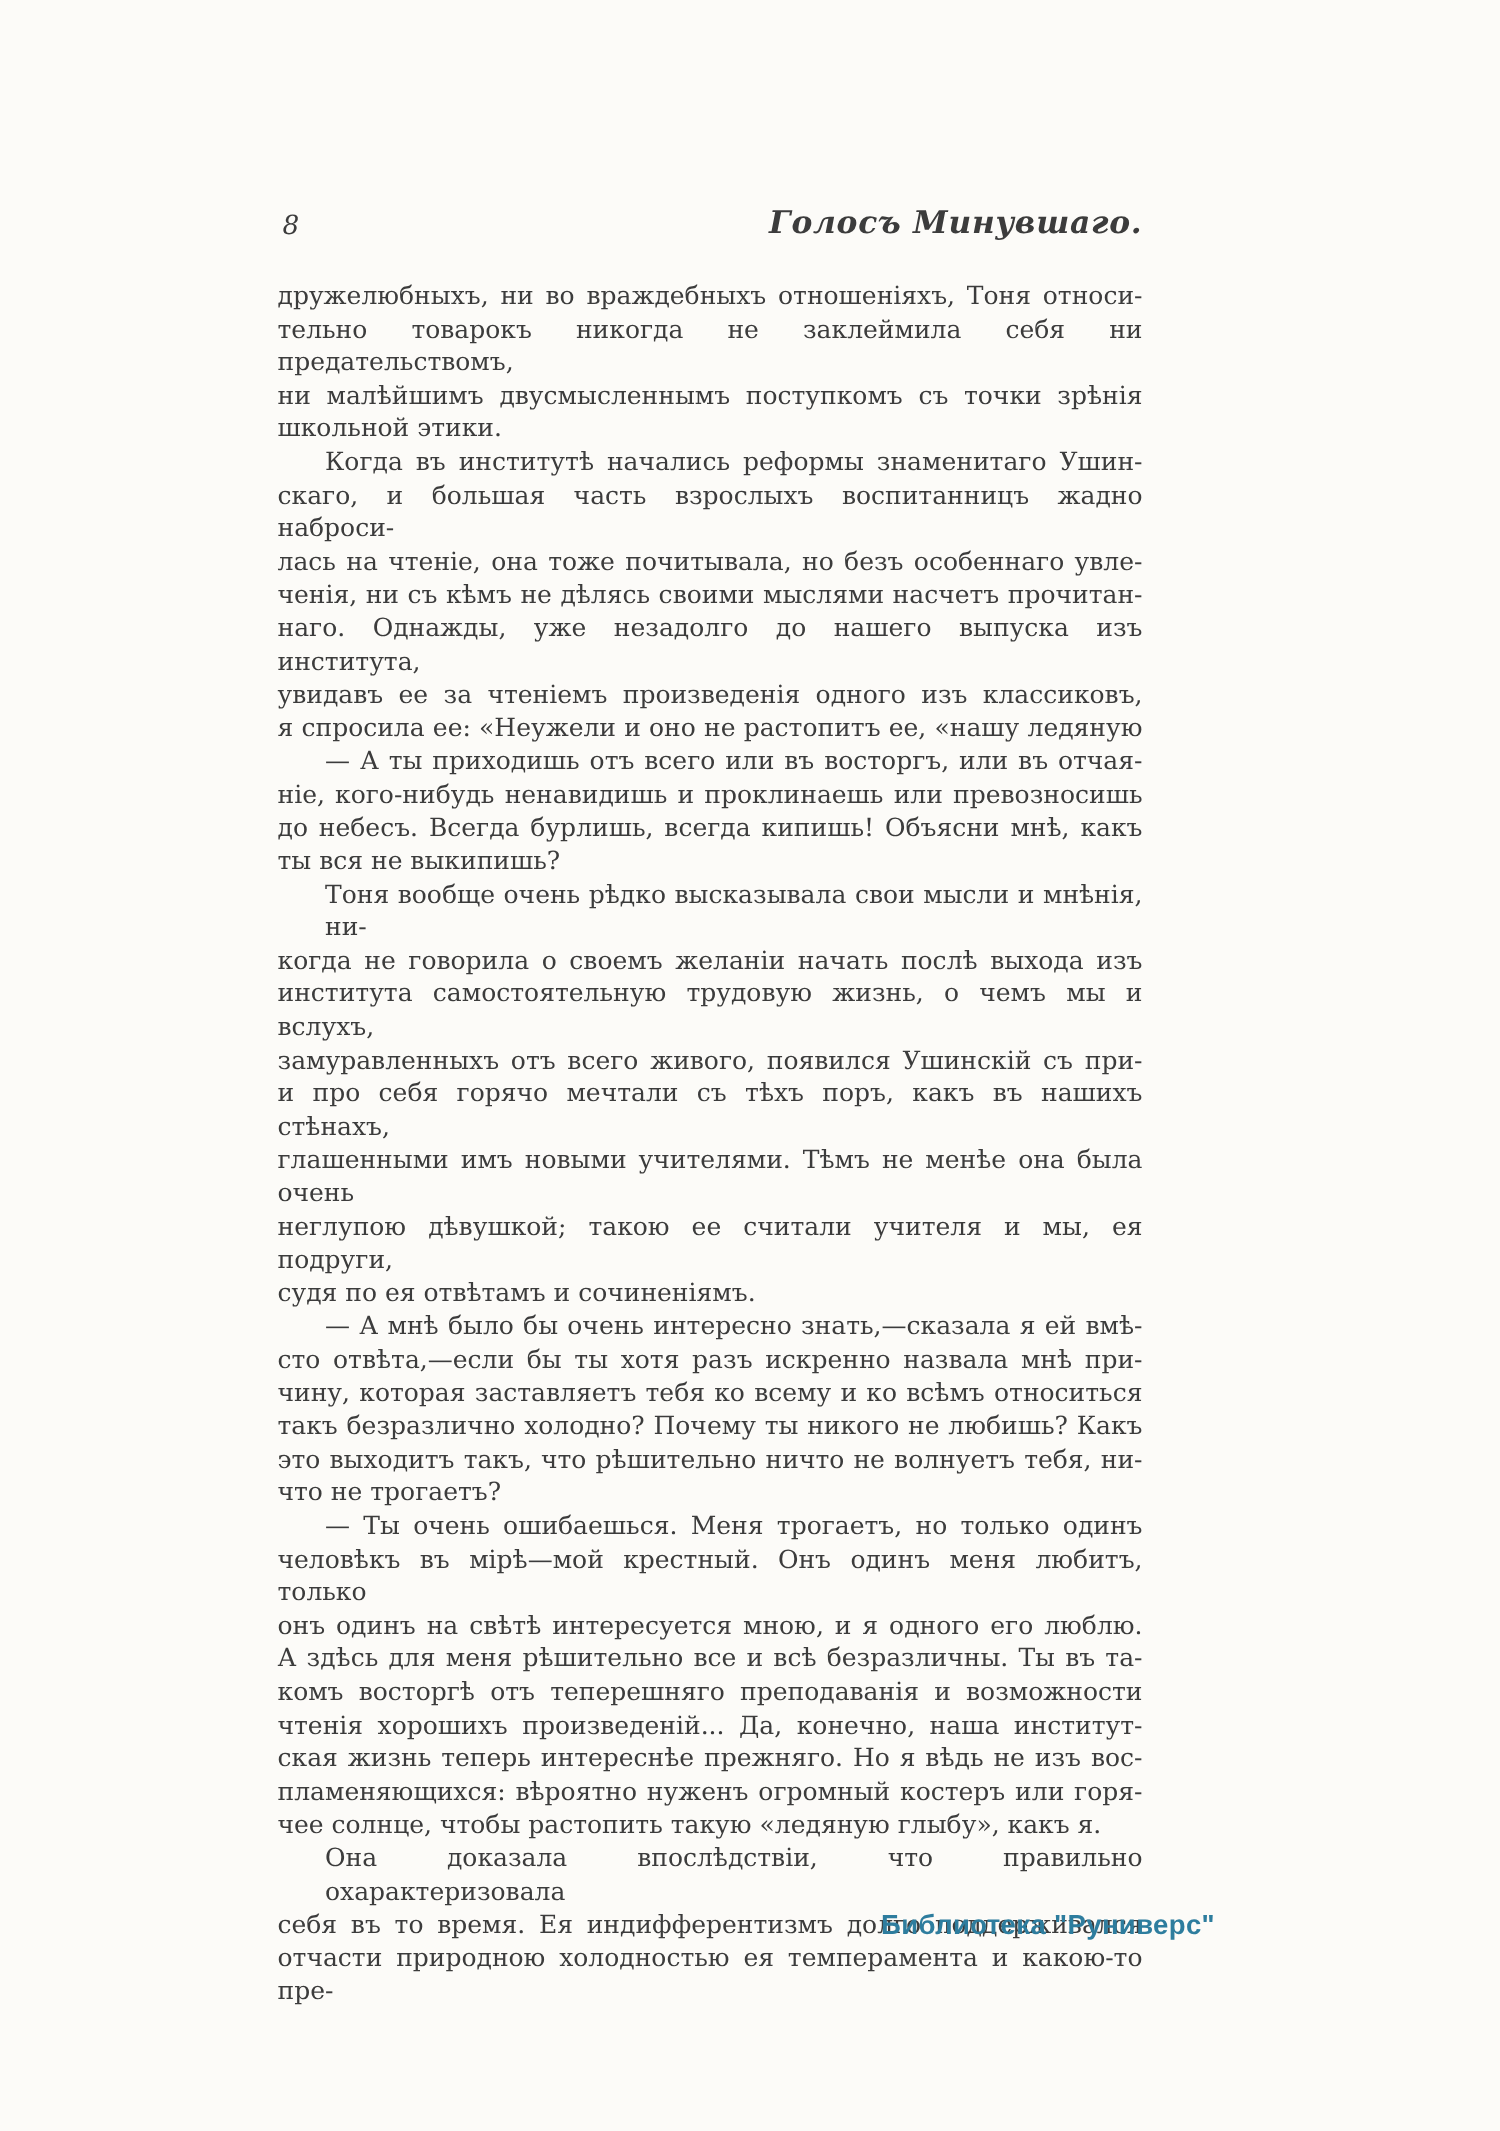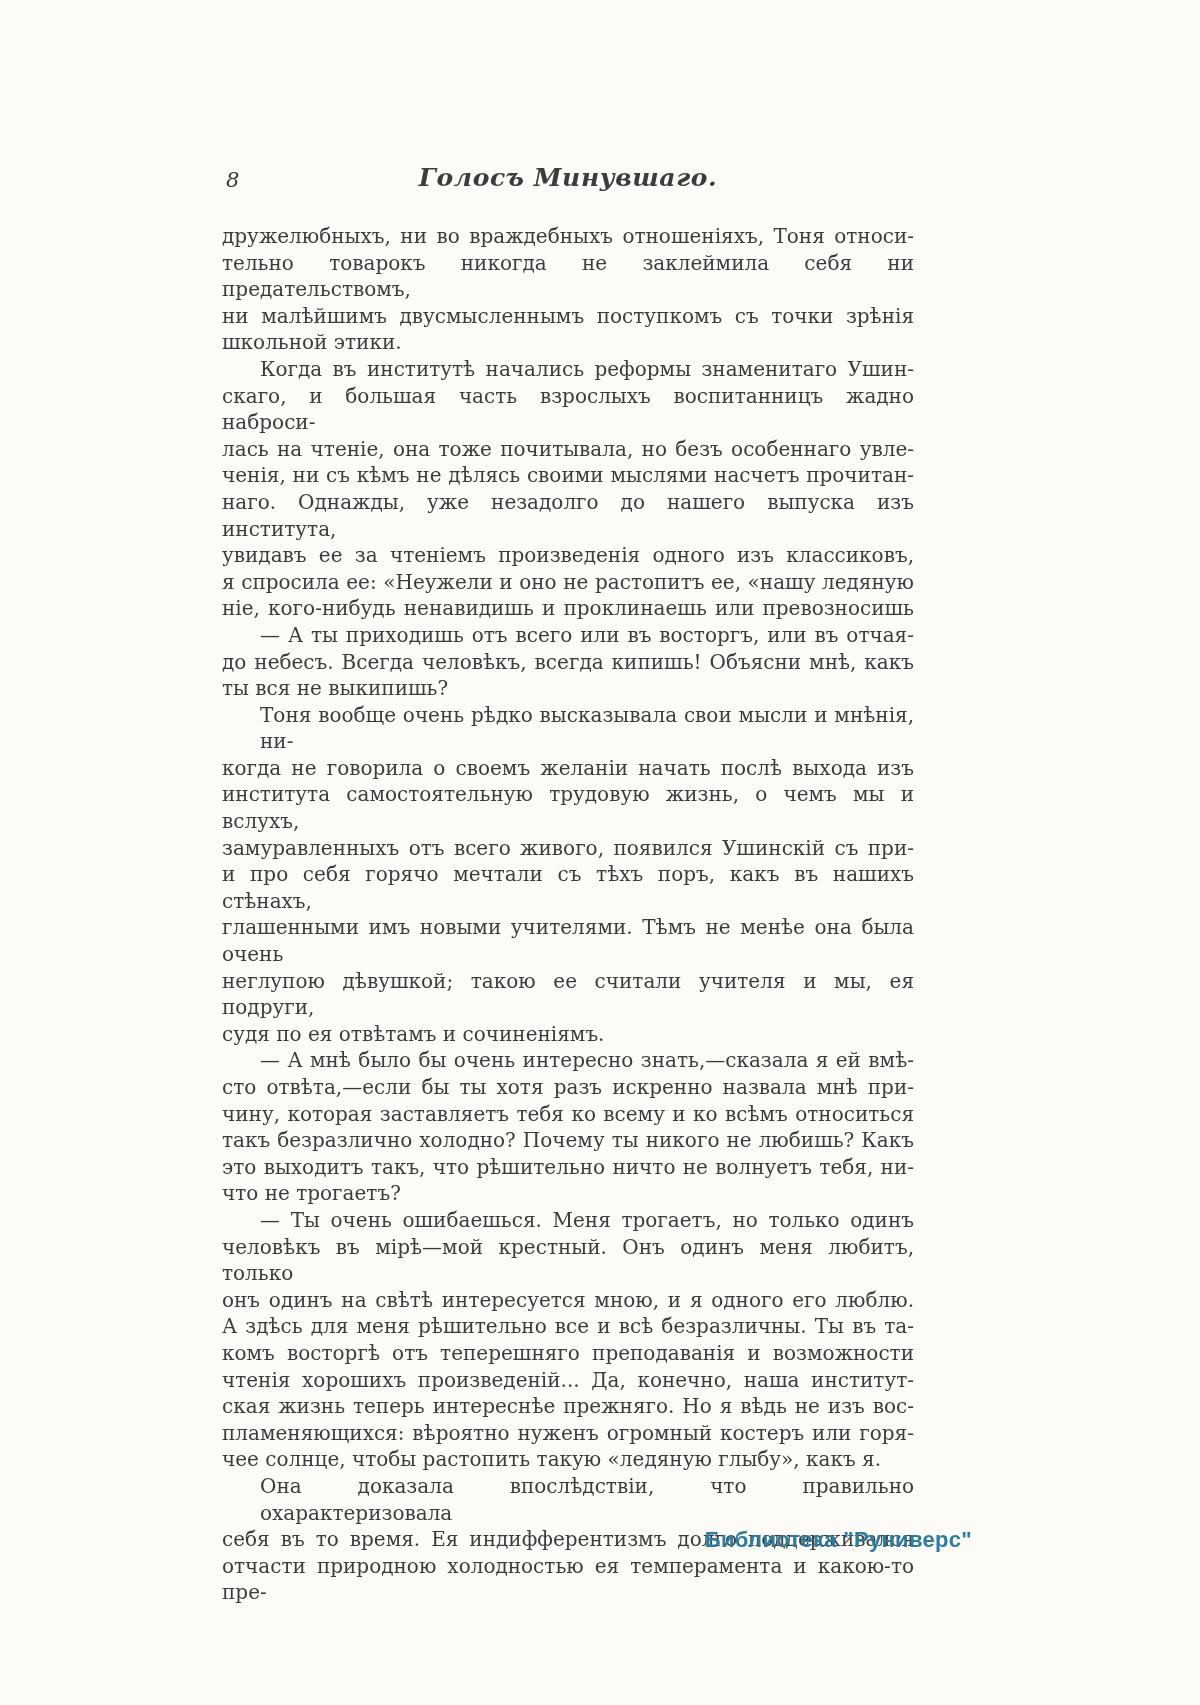--- a/index.html
+++ b/index.html
@@ -27,21 +27,21 @@
     margin-bottom: 24px;
   }
   .page-number {
     position: absolute;
     left: 4px;
     top: 5px;
     font-size: 21px;
     font-style: italic;
   }
   .running-title {
-    text-align: center;
+    text-align: right;
     font-size: 25px;
     font-style: italic;
     font-weight: bold;
     letter-spacing: 0.6px;
   }
   .body-text {
     font-size: 20px;
     line-height: 26.6px;
     text-align: justify;
   }
@@ -87,23 +87,23 @@
       <div class="paragraph">
         <div class="line indent">Когда въ институтѣ начались реформы знаменитаго Ушин-</div>
         <div class="line">скаго, и большая часть взрослыхъ воспитанницъ жадно наброси-</div>
         <div class="line">лась на чтеніе, она тоже почитывала, но безъ особеннаго увле-</div>
         <div class="line">ченія, ни съ кѣмъ не дѣлясь своими мыслями насчетъ прочитан-</div>
         <div class="line">наго. Однажды, уже незадолго до нашего выпуска изъ института,</div>
         <div class="line">увидавъ ее за чтеніемъ произведенія одного изъ классиковъ,</div>
         <div class="line">я спросила ее: «Неужели и оно не растопитъ ее, «нашу ледяную</div>
       </div>
       <div class="paragraph">
+        <div class="line indent">— А ты приходишь отъ всего или въ восторгъ, или въ отчая-</div>
         <div class="line">ніе, кого-нибудь ненавидишь и проклинаешь или превозносишь</div>
-        <div class="line indent">— А ты приходишь отъ всего или въ восторгъ, или въ отчая-</div>
-        <div class="line">до небесъ. Всегда человѣкъ, всегда кипишь! Объясни мнѣ, какъ</div>
+        <div class="line">до небесъ. Всегда бурлишь, всегда кипишь! Объясни мнѣ, какъ</div>
         <div class="line last">ты вся не выкипишь?</div>
       </div>
       <div class="paragraph">
         <div class="line indent">Тоня вообще очень рѣдко высказывала свои мысли и мнѣнія, ни-</div>
         <div class="line">когда не говорила о своемъ желаніи начать послѣ выхода изъ</div>
         <div class="line">института самостоятельную трудовую жизнь, о чемъ мы и вслухъ,</div>
         <div class="line">замуравленныхъ отъ всего живого, появился Ушинскій съ при-</div>
         <div class="line">и про себя горячо мечтали съ тѣхъ поръ, какъ въ нашихъ стѣнахъ,</div>
         <div class="line">глашенными имъ новыми учителями. Тѣмъ не менѣе она была очень</div>
         <div class="line">неглупою дѣвушкой; такою ее считали учителя и мы, ея подруги,</div>

